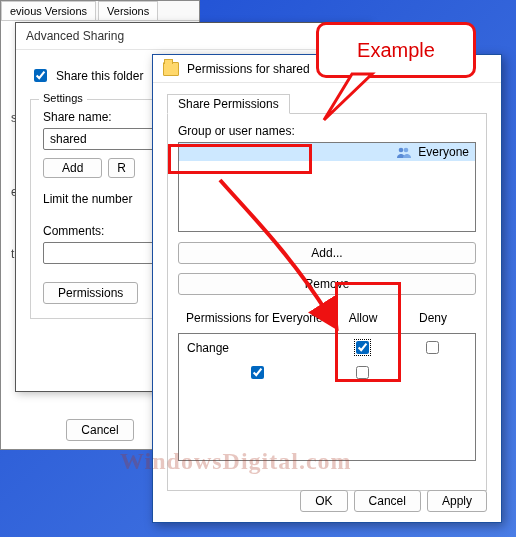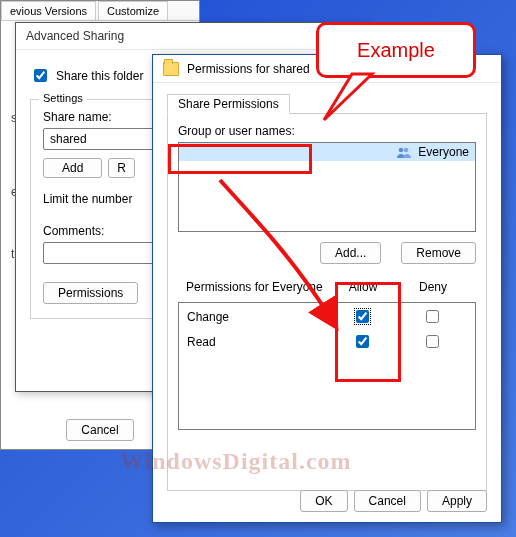--- a/index.html
+++ b/index.html
@@ -81,21 +81,21 @@
   .folder-icon { width:16px; height:14px; background:#ffd86b; border:1px solid #d6a930; border-radius:1px; position:relative; }
   .folder-icon::before { content:""; position:absolute; top:-4px; left:0; width:7px; height:4px; background:#ffd86b; border:1px solid #d6a930; border-bottom:none; border-radius:1px 1px 0 0; }
   .perm-body { padding:10px 14px; }
   .perm-tab { display:inline-block; border:1px solid #ccc; border-bottom:1px solid #fff; padding:2px 10px; background:#fff; position:relative; top:1px; }
   .perm-panel { border:1px solid #ccc; padding:10px; height:378px; }
   .listbox { width:100%; height:90px; border:1px solid #7a7a7a; background:#fff; overflow:auto; }
   .listrow { display:flex; align-items:center; gap:6px; padding:2px 6px; }
   .listrow.selected { background:#cde8ff;justify-content:flex-end; }
   .grp-icon { width:16px; height:12px; position:relative; }
   .grp-icon svg { display:block; }
-  .btn-row-right { display:flex; justify-content:flex-end; gap:20px; margin-top:10px; }
+  .btn-row-right { display:flex; justify-content:flex-end; gap:9px; margin-top:10px;flex-direction:column; }
   .perm-table { width:100%; border:1px solid #7a7a7a; margin-top:6px; height:128px; }
   .perm-table-head, .perm-table-row { display:grid; grid-template-columns: 1fr 70px 70px; align-items:center; padding:2px 8px; }
   .perm-table-head { font-size:12px; padding-top:4px; }
   .cell-center { display:flex; justify-content:center; }
   .perm-table-row { font-size:12px; margin-top:2px; }
   .perm-footer { position:absolute; bottom:10px; right:14px; display:flex; gap:6px; }
 
   
   .callout {
     position:absolute; left:316px; top:22px;
@@ -118,21 +118,21 @@
     font-family: Georgia, serif;
     pointer-events:none;
   }
 </style>
 </head>
 <body>
 
 <div class="props">
   <div class="props-tabs">
     <div class="props-tab">evious Versions</div>
-    <div class="props-tab">Customize</div>
+    <div class="props-tab">Versions</div>
   </div>
   <div class="props-body">
     <div style="margin-top:80px">s\</div>
     <div style="margin-top:60px">e</div>
     <div style="margin-top:48px">t a</div>
   </div>
   <div class="props-footer">
     <button class="btn">Cancel</button>
   </div>
 </div>
@@ -201,21 +201,20 @@
           <div class="perm-table-row">
             <span>Change</span>
             <span class="cell-center">
                 <input type="checkbox" class="chk" checked="" style="outline: rgb(0, 0, 0) dotted 1px; outline-offset: 1px;">
               </span>
             <span class="cell-center">
                 <input type="checkbox" class="chk" style="">
               </span>
           </div>
           <div class="perm-table-row">
-            <span>Read</span>
             <span class="cell-center">
                 <input type="checkbox" class="chk" checked="" style="">
               </span>
             <span class="cell-center">
                 <input type="checkbox" class="chk" style="">
               </span>
           </div>
         </div>
       </div>
     </div>

